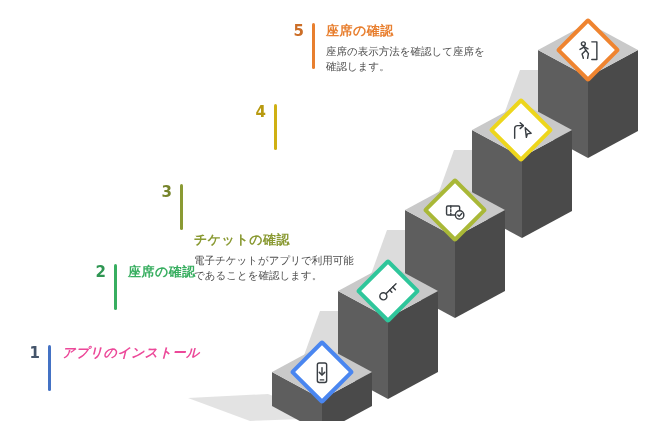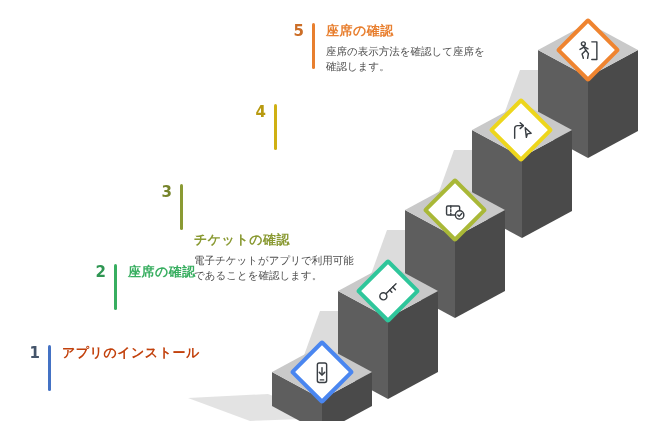--- a/index.html
+++ b/index.html
@@ -51,21 +51,21 @@
     <polygon points="268,394 330,418 250,421 188,398" fill="#DCDCDC" opacity="0.8"></polygon>
     <polygon points="322,399 372,372 372,406 322,433" fill="#4A4A4A"></polygon>
     <polygon points="272,372 322,399 322,433 272,406" fill="#5E5E5E"></polygon>
     <polygon points="322,345 372,372 322,399 272,372" fill="#C9C9C9"></polygon>
   </svg>
 
   <div class="text-block" style="left:14px;top:344px">
     <div class="num" style="color: rgb(68, 84, 106);">1</div>
     <div class="bar" style="background: rgb(68, 114, 196);"></div>
     <div>
-      <div class="step-title" style="color: #c2410c;">アプリのインストール</div>
+      <div class="step-title" style="color: #ec4899; font-style: italic;">アプリのインストール</div>
     </div>
   </div>
 
   <div class="text-block" style="left:80px;top:263px">
     <div class="num" style="color: rgb(47, 150, 83);">2</div>
     <div class="bar" style="background: rgb(56, 174, 96);"></div>
     <div>
       <div class="step-title" style="color: rgb(56, 174, 96);">座席の確認</div>
     </div>
   </div>

